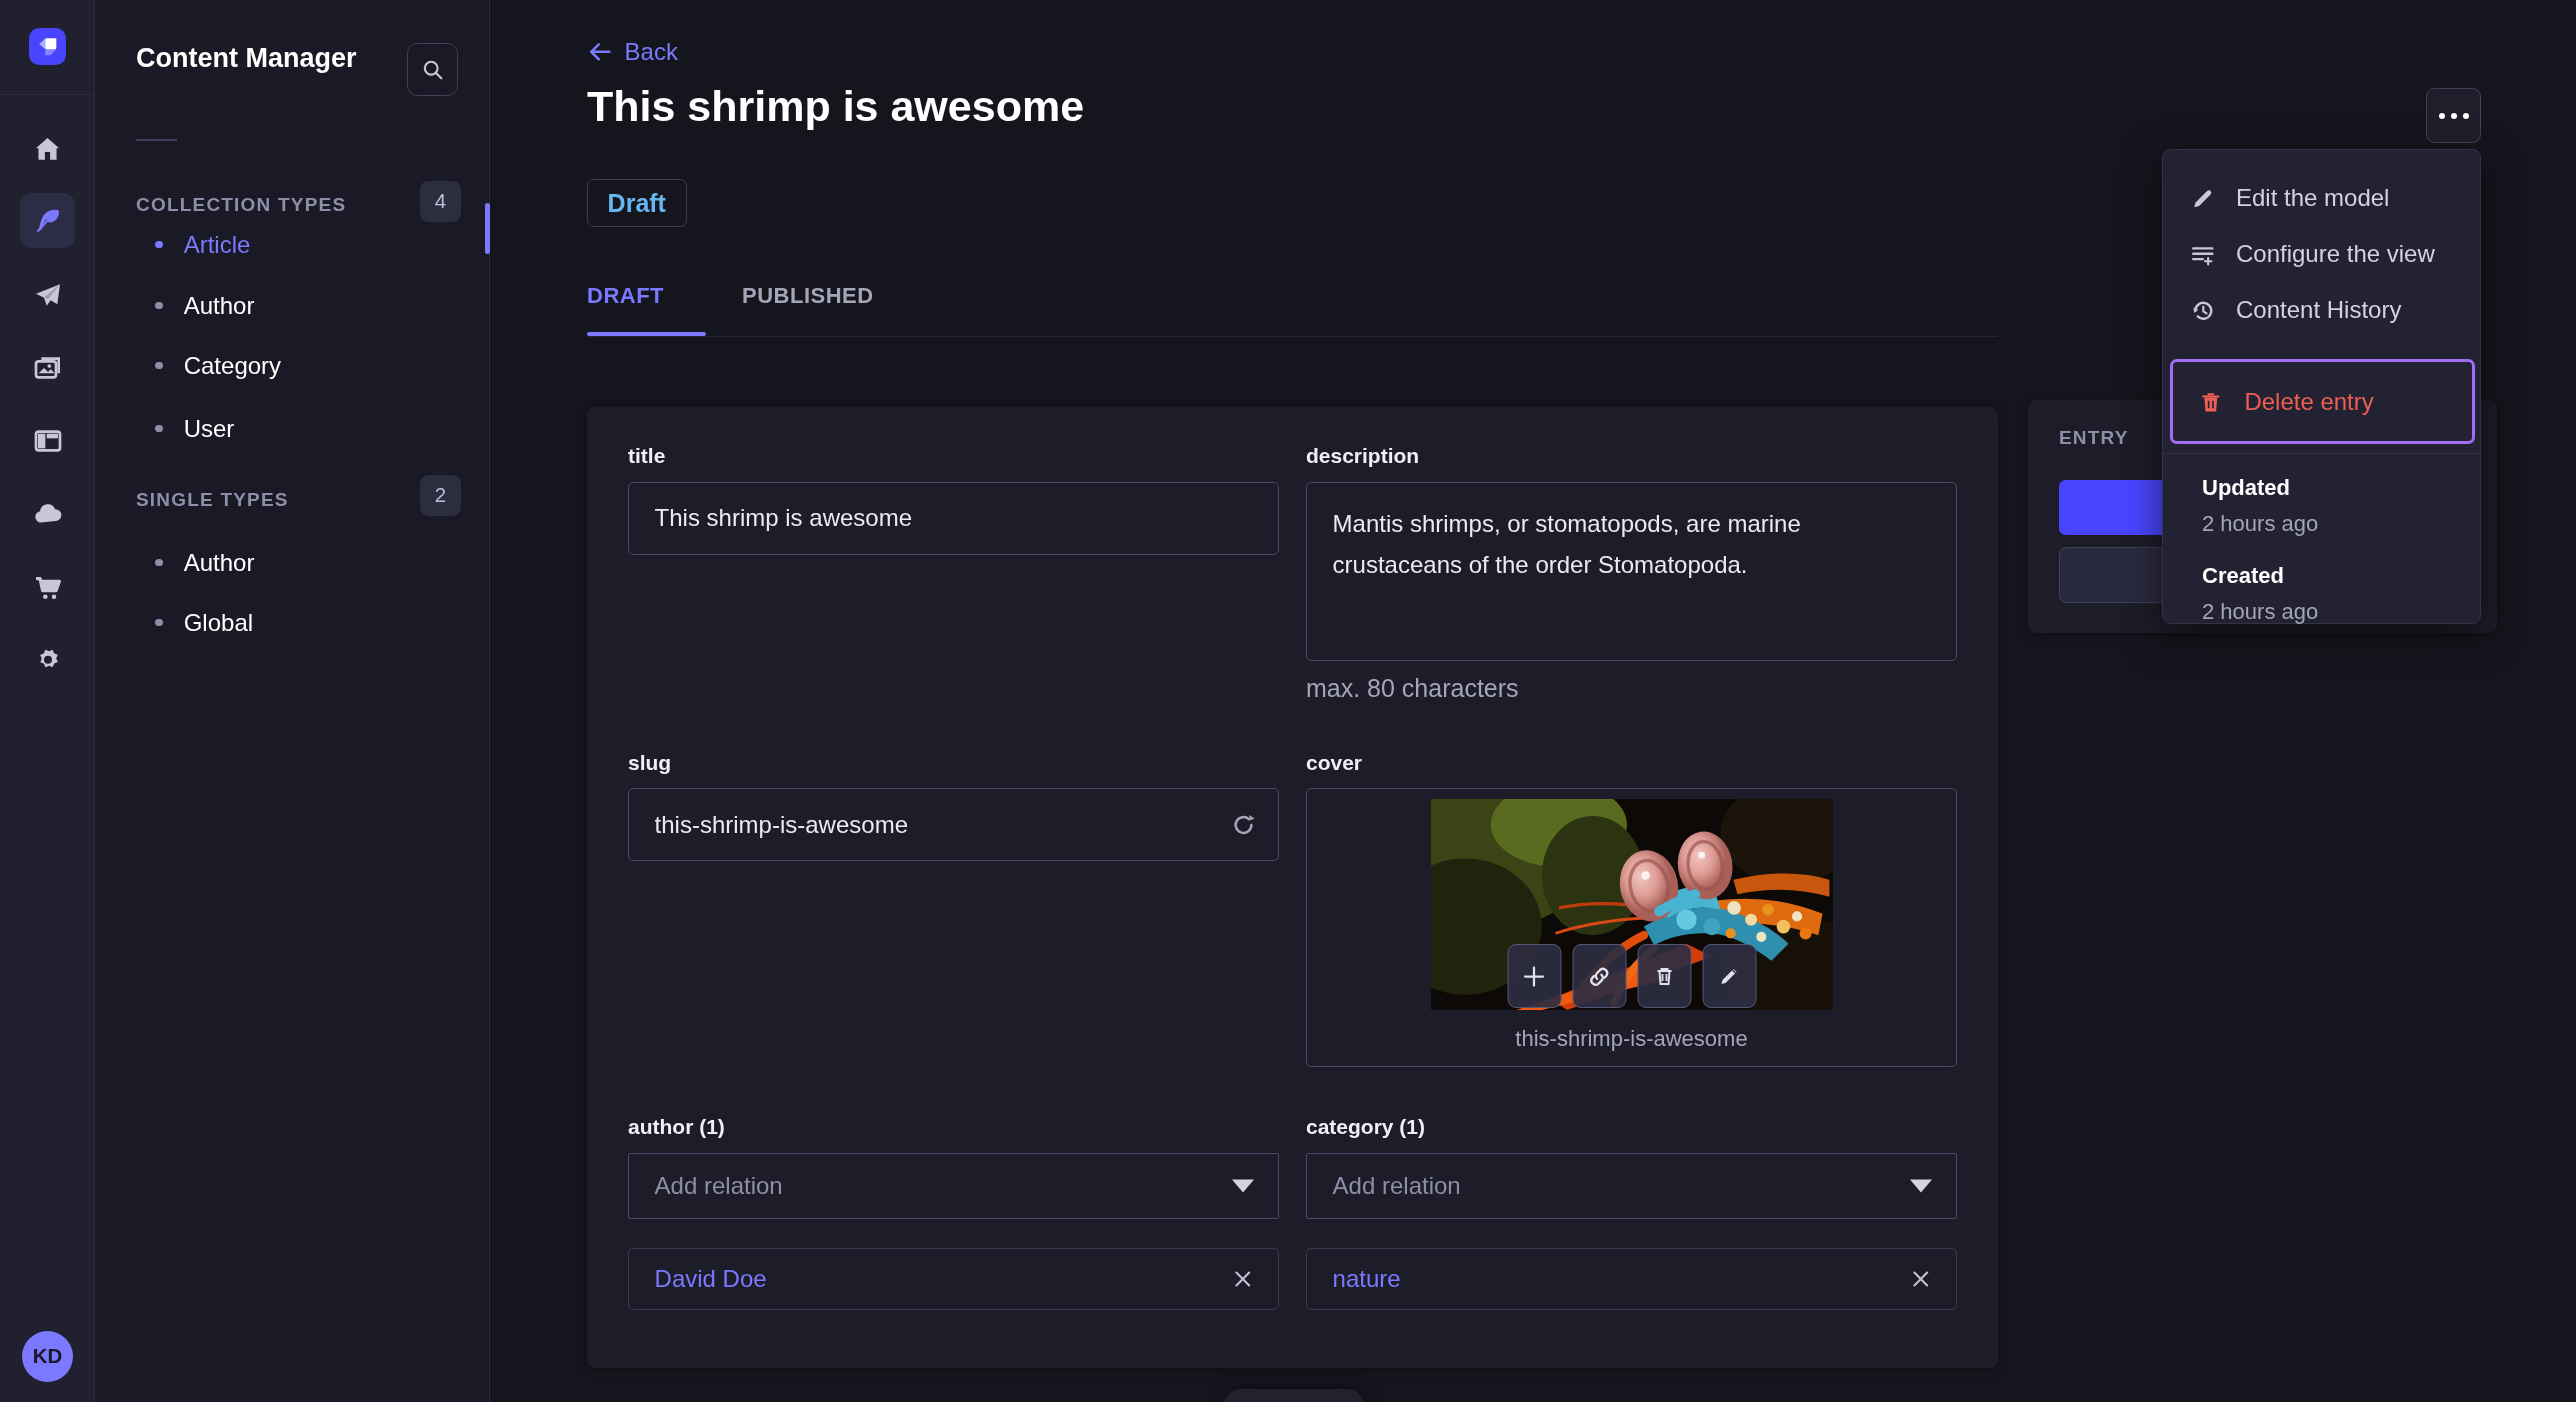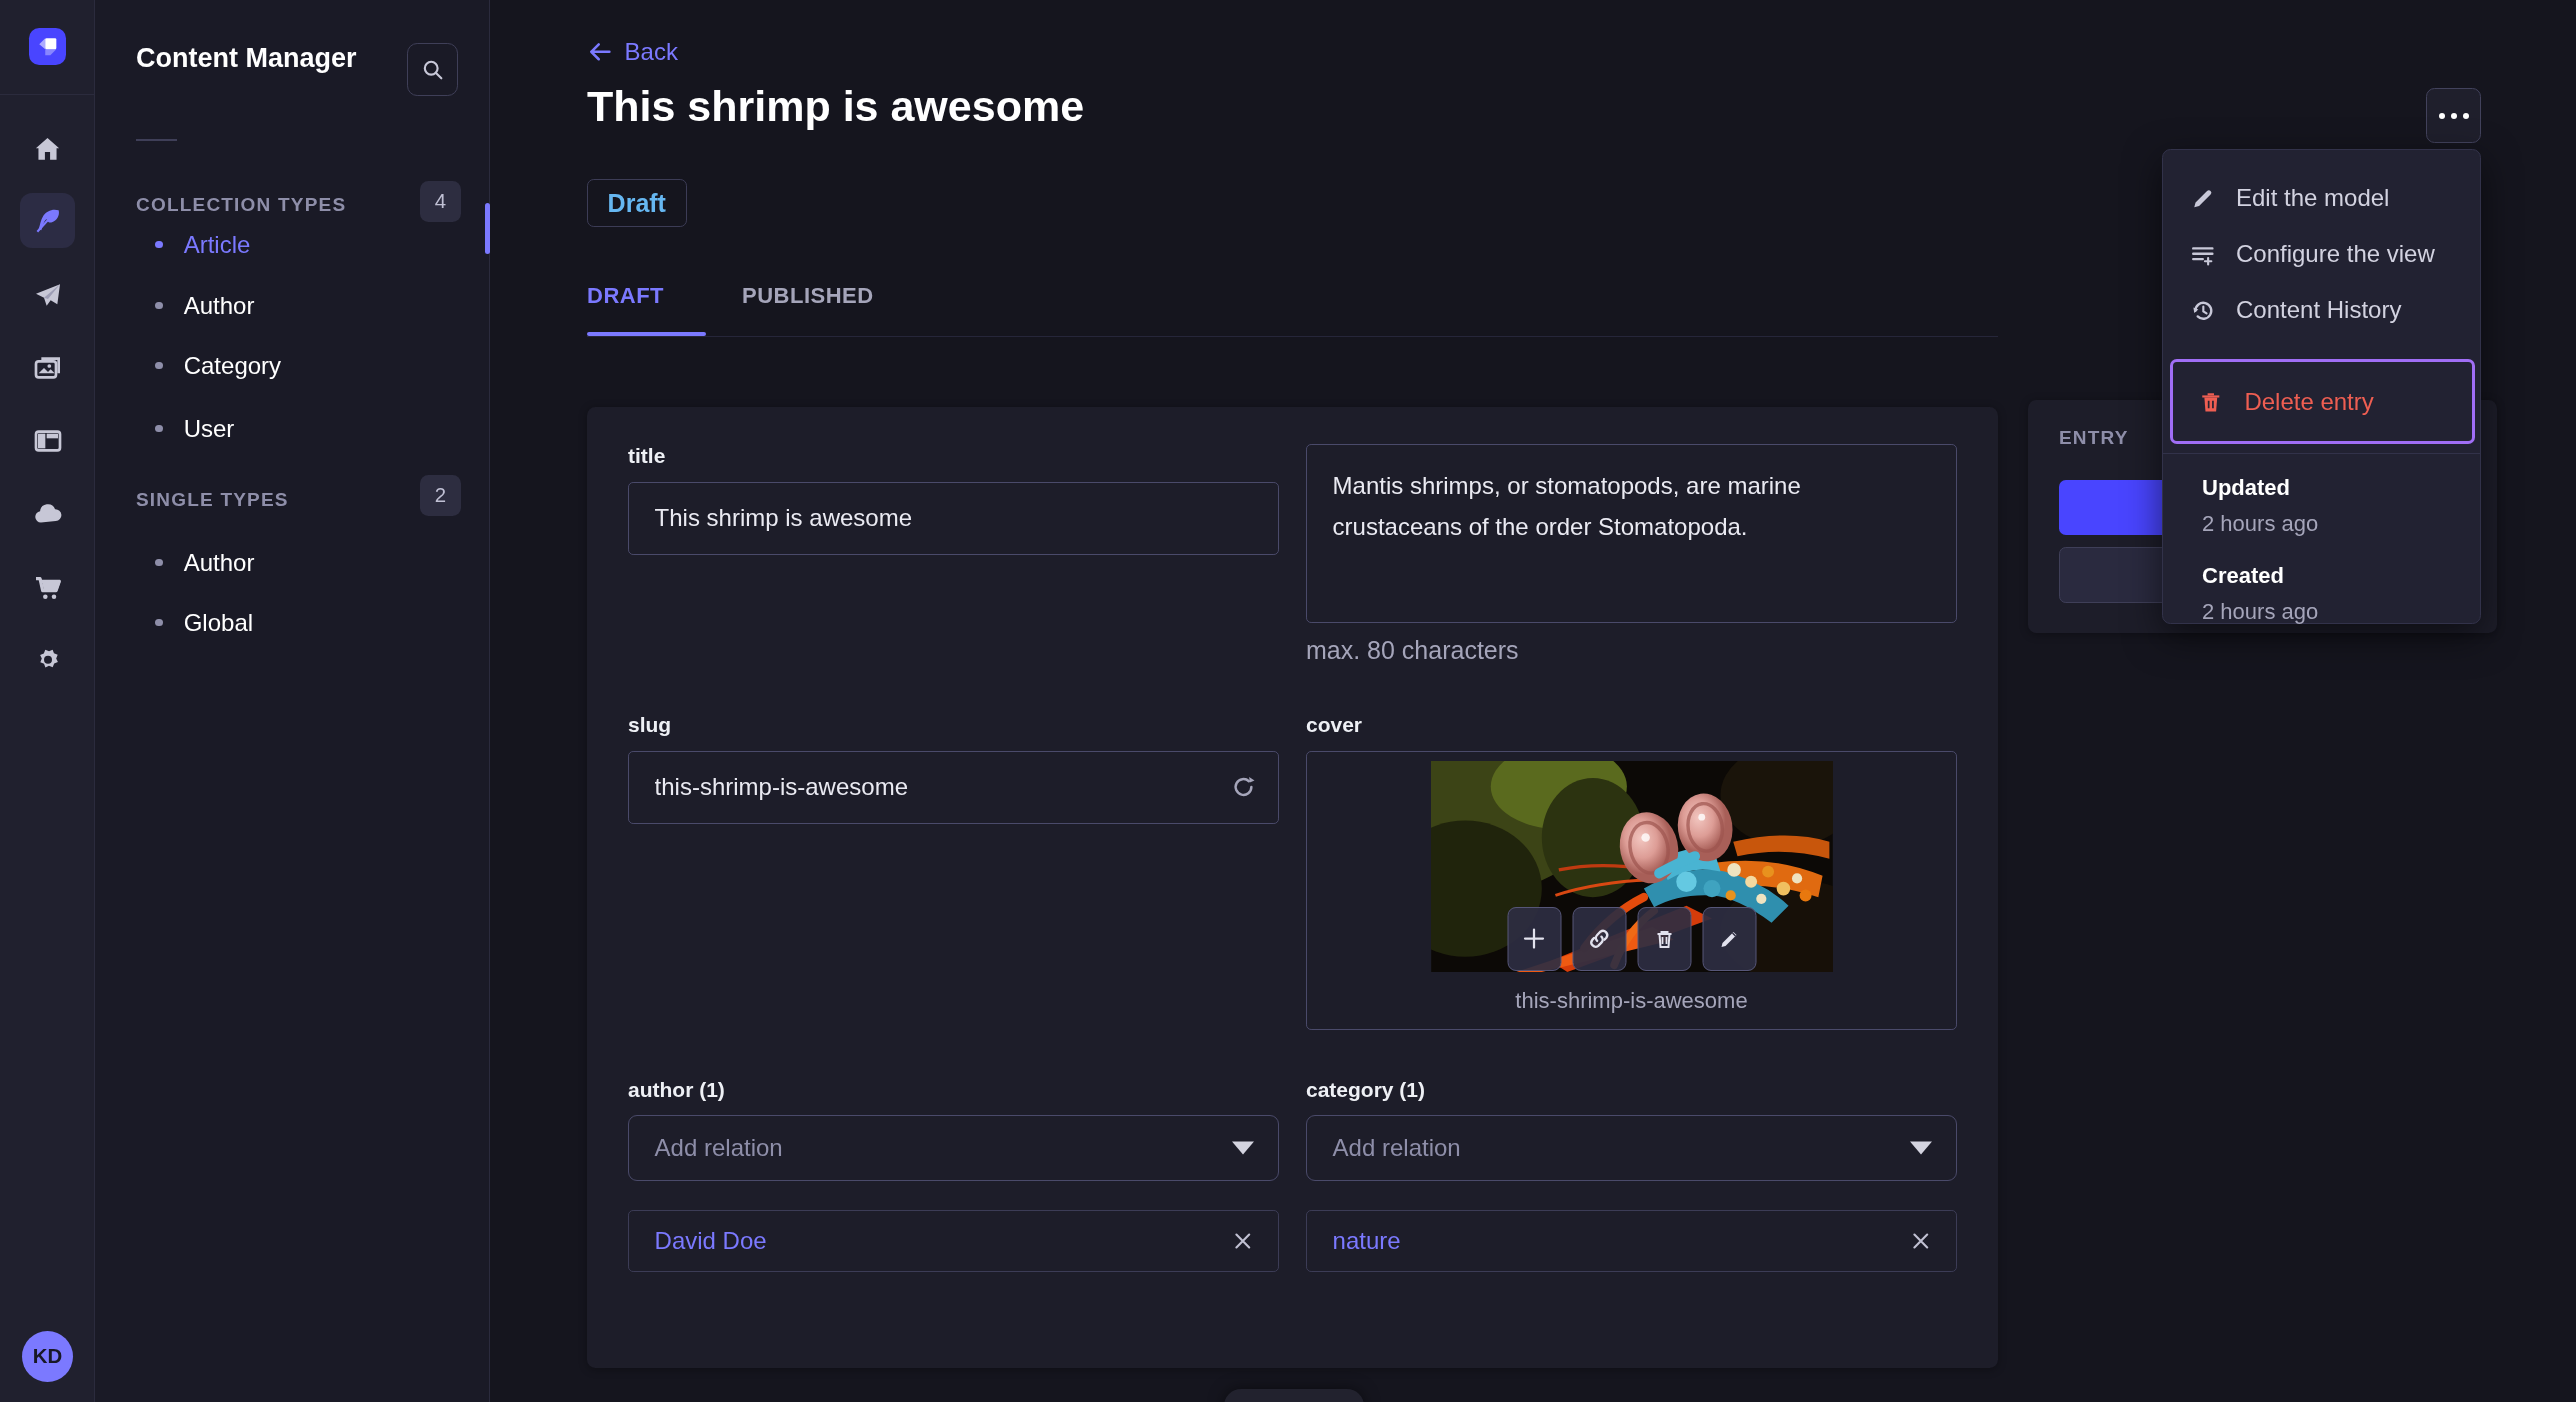--- a/index.html
+++ b/index.html
@@ -129,21 +129,21 @@
   }
   .cover-action {
     width:54px; height:64px; border-radius:8.5px;
     background:rgba(46,46,66,0.92); border:0.9px solid #565678;
     display:flex; align-items:center; justify-content:center; cursor:pointer;
   }
   .cover-caption { position:absolute; left:0; right:0; bottom:14.5px; text-align:center; font-size:22px; color:#a5a5ba; }
 
   .select-box {
     position:relative; width:100%; height:66px;
-    border:0.9px solid #4a4a6a; border-radius:9px;
+    border:0.9px solid #4a4a6a; border-radius:2px;
     display:flex; align-items:center; padding:0 25.6px; cursor:pointer;
   }
   .select-placeholder { font-size:24px; color:#8e8ea9; }
   .caret-down {
     position:absolute; right:24px; top:50%; transform:translateY(-50%);
     width:0; height:0; border-left:11px solid transparent; border-right:11px solid transparent;
     border-top:13.6px solid #d4d4e0;
   }
   .relation-item {
     position:relative; margin-top:29px; width:100%; height:62px;
@@ -330,20 +330,21 @@
   </button>
 
   <section class="form-panel">
 
     <div class="form-grid">
       <div>
         <div class="field-label">title</div>
         <input class="text-input" type="text" value="This shrimp is awesome" style="">
       </div>
       <div>
+        <div class="field-label">description</div>
         <textarea class="textarea" style="">Mantis shrimps, or stomatopods, are marine crustaceans of the order Stomatopoda.</textarea>
         <div class="hint">max. 80 characters</div>
       </div>
     </div>
 
     <div class="form-grid">
       <div>
         <div class="field-label">slug</div>
         <div class="input-wrap">
           <input class="text-input" type="text" value="this-shrimp-is-awesome" style="">

